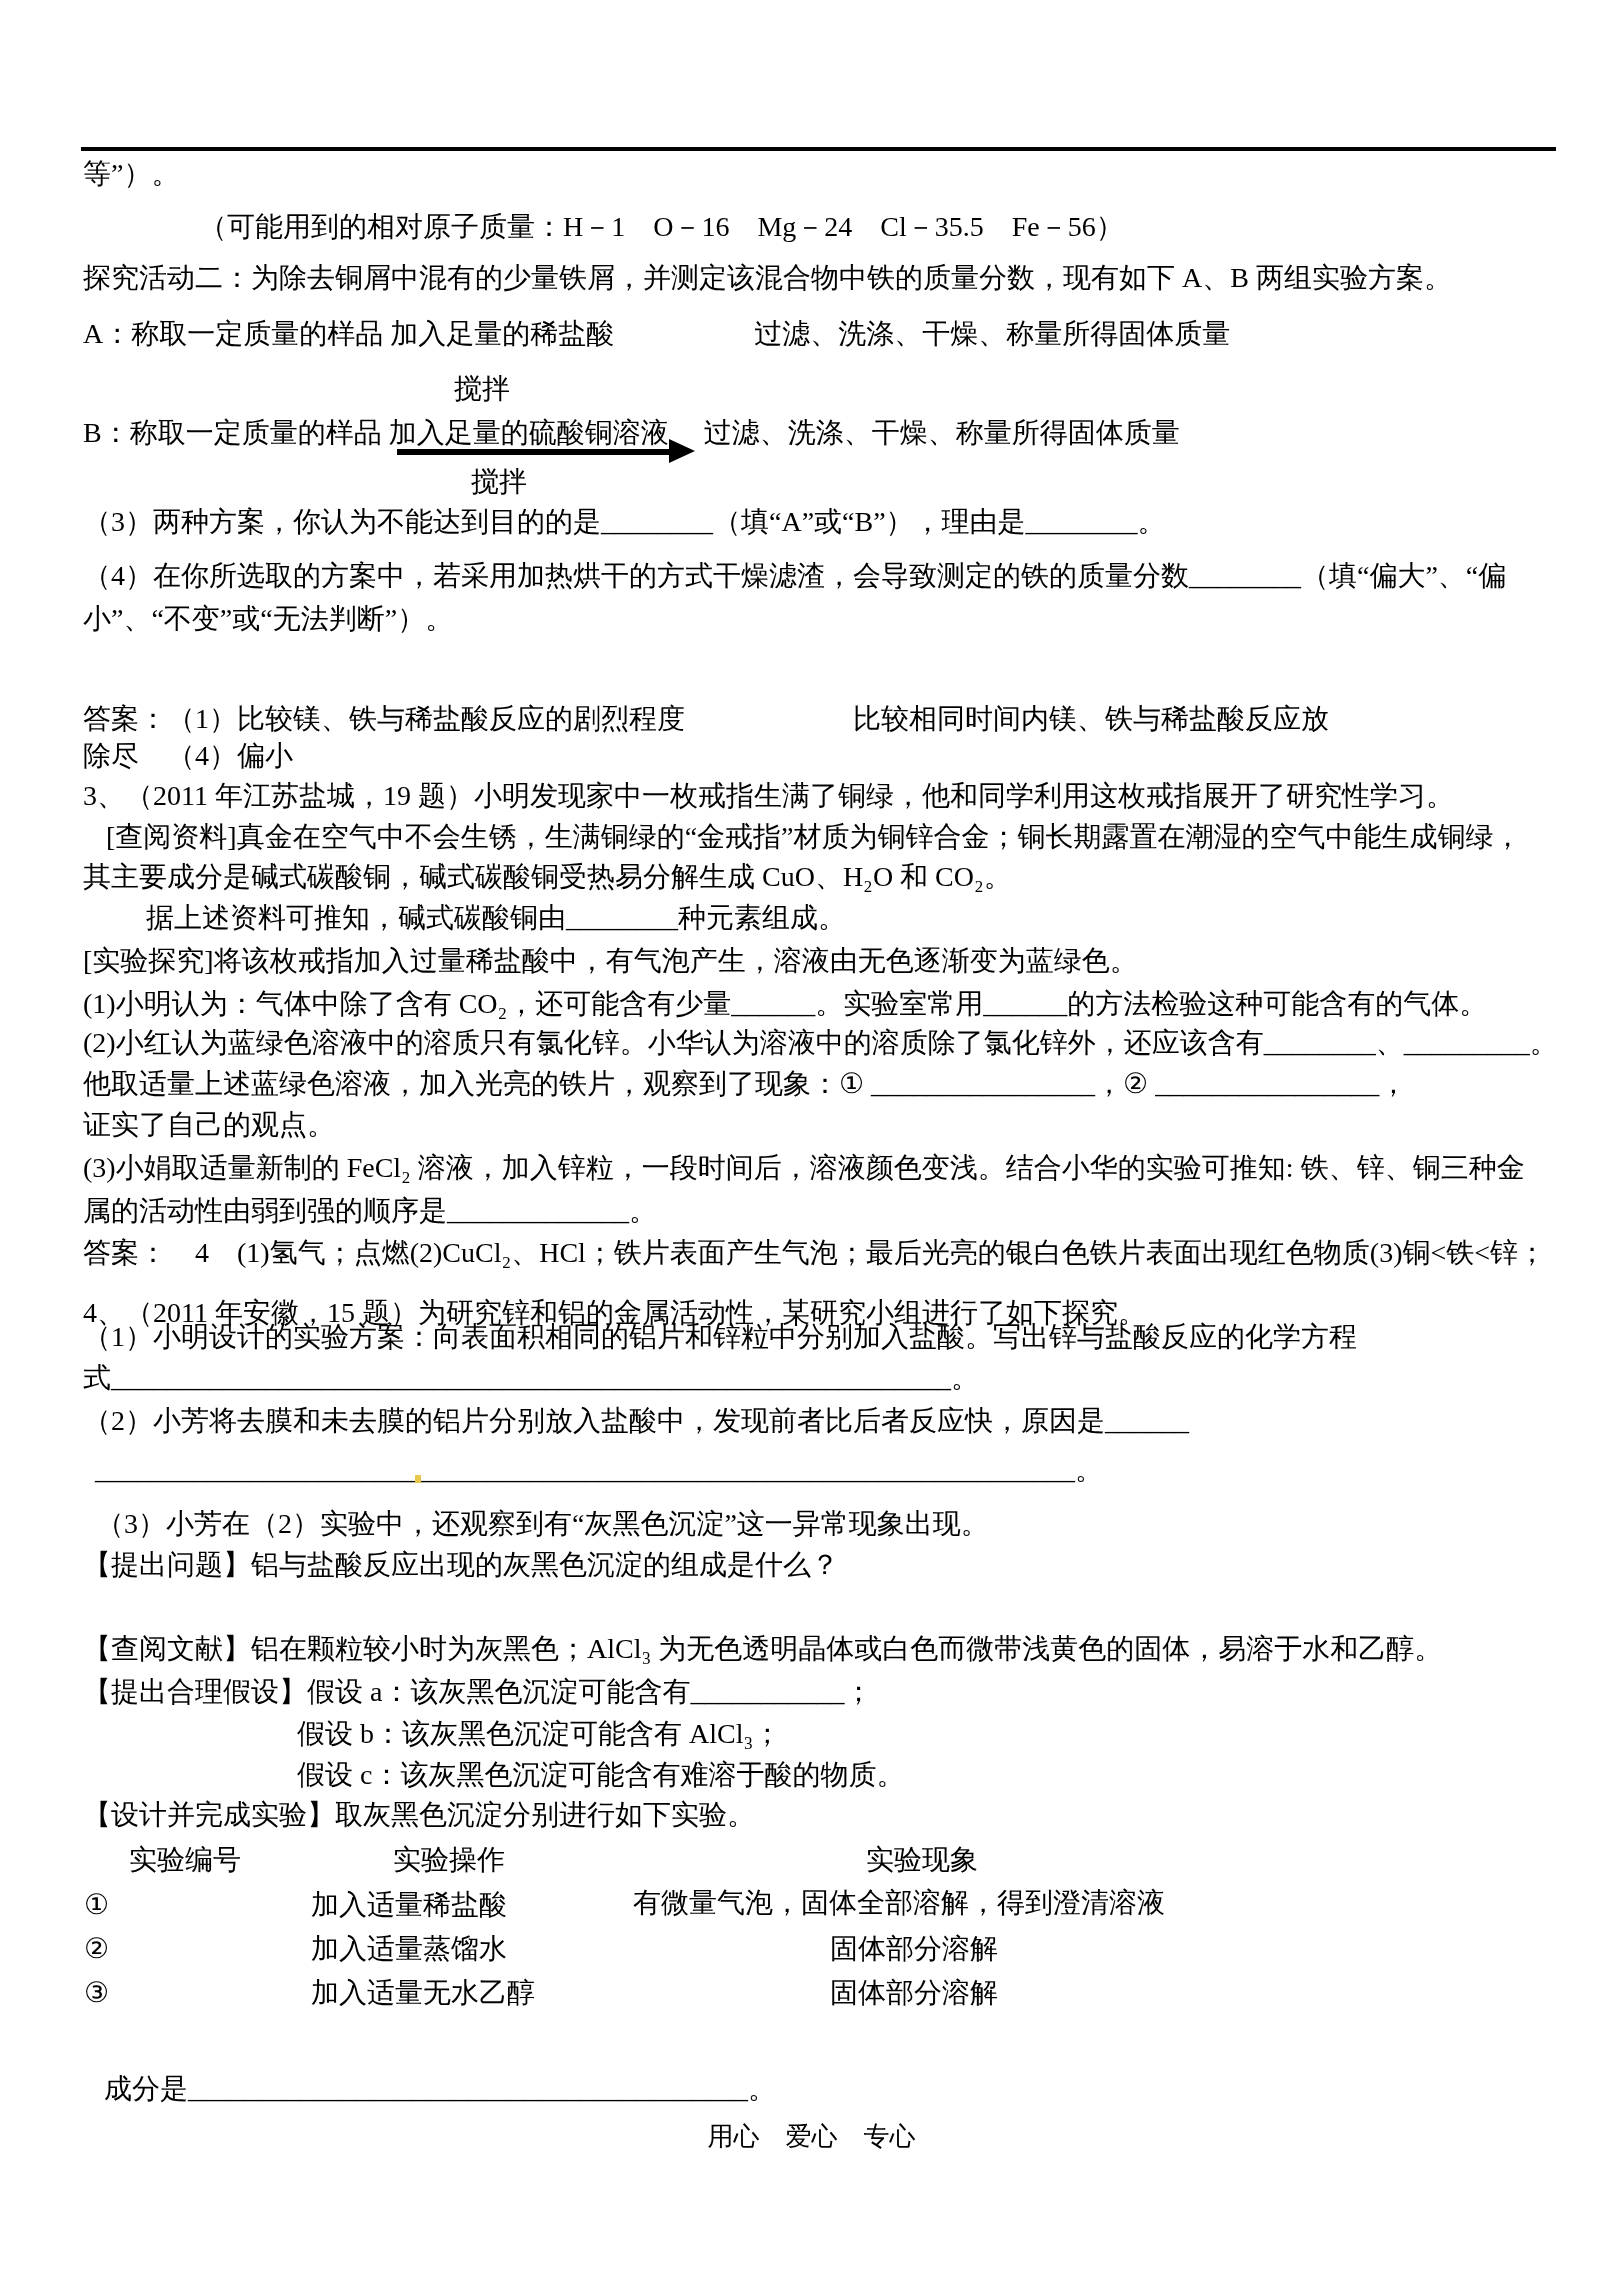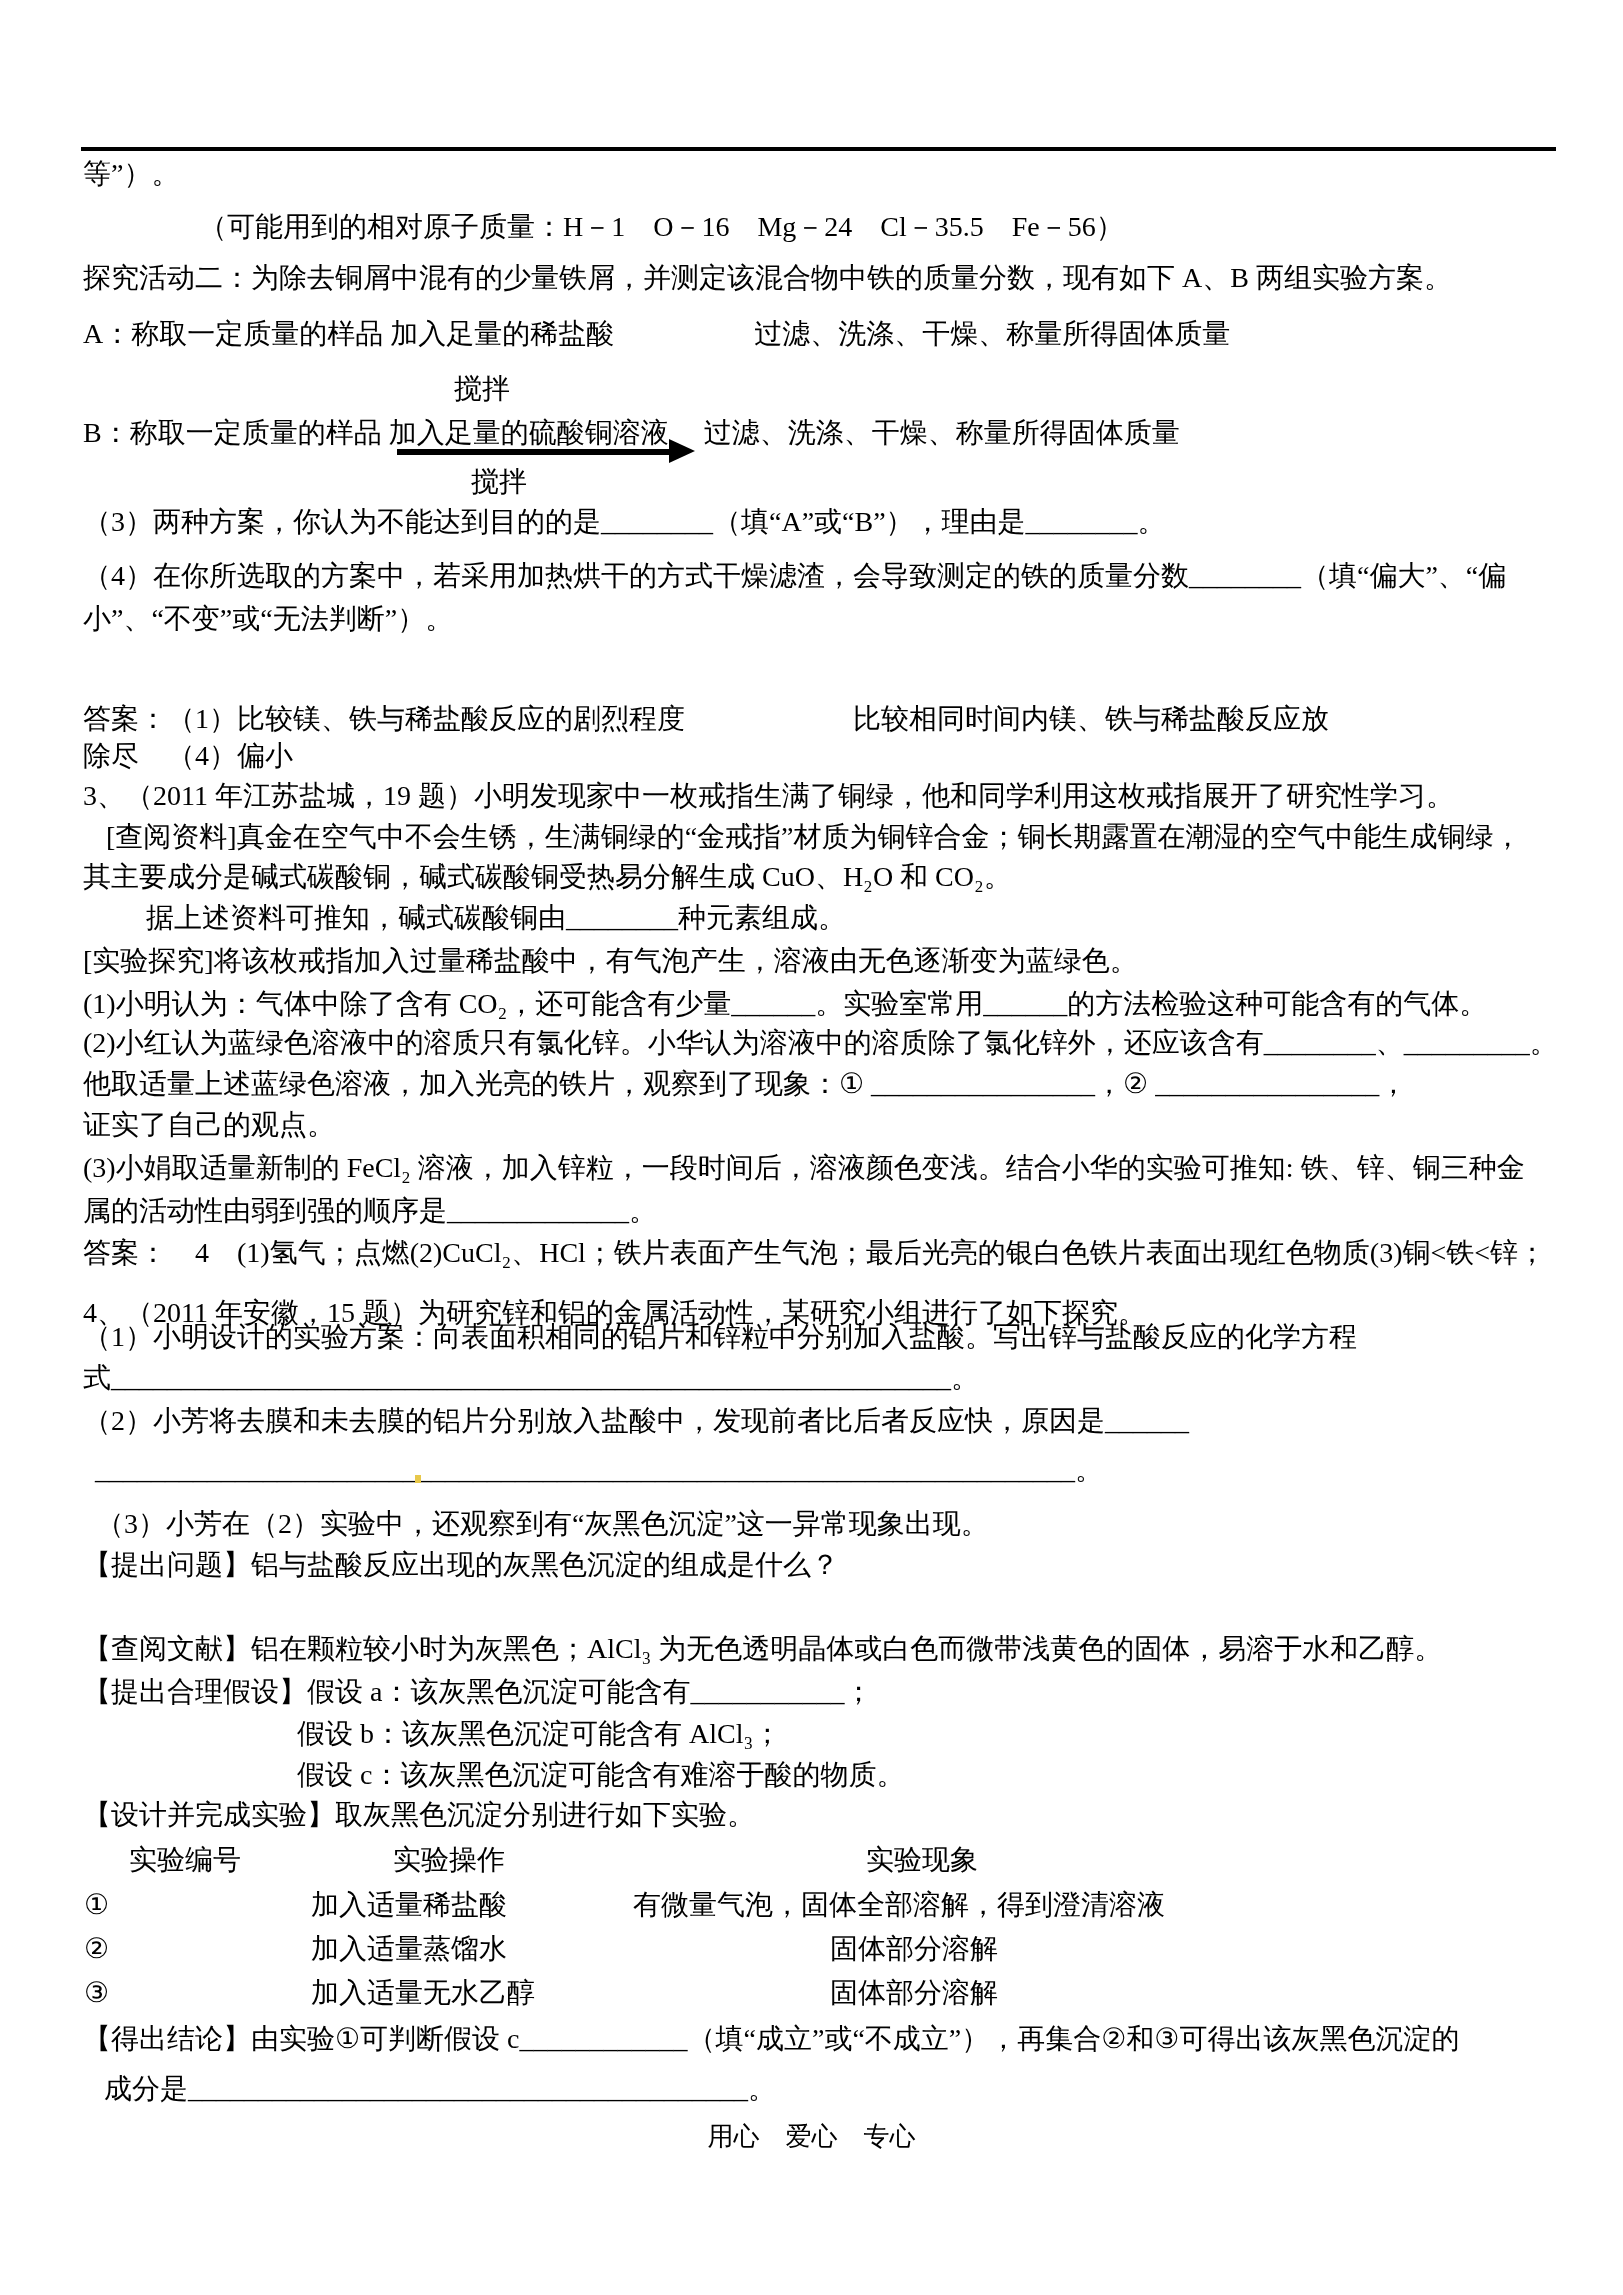--- a/index.html
+++ b/index.html
@@ -99,29 +99,28 @@
   <div class="ln" style="top:1717px;left:297px;">假设 b：该灰黑色沉淀可能含有 AlCl₃；</div>
   <div class="ln" style="top:1758px;left:297px;">假设 c：该灰黑色沉淀可能含有难溶于酸的物质。</div>
   <div class="ln" style="top:1798px;left:83px;">【设计并完成实验】取灰黑色沉淀分别进行如下实验。</div>
 
   <div class="ln" style="top:1843px;left:129px;">实验编号</div>
   <div class="ln" style="top:1843px;left:393px;">实验操作</div>
   <div class="ln" style="top:1843px;left:866px;">实验现象</div>
 
   <div class="ln" style="top:1888px;left:84px;">①</div>
   <div class="ln" style="top:1888px;left:311px;">加入适量稀盐酸</div>
-  <div class="ln" style="top:1888px;left:633px;">有微量气泡，固体全部溶解，得到澄清溶液</div>
+  <div class="ln" style="top:1888px;left:633px;font-family:Liberation Mono, monospace;">有微量气泡，固体全部溶解，得到澄清溶液</div>
 
   <div class="ln" style="top:1932px;left:84px;">②</div>
   <div class="ln" style="top:1932px;left:311px;">加入适量蒸馏水</div>
   <div class="ln" style="top:1932px;left:830px;">固体部分溶解</div>
 
   <div class="ln" style="top:1976px;left:84px;">③</div>
   <div class="ln" style="top:1976px;left:311px;">加入适量无水乙醇</div>
   <div class="ln" style="top:1976px;left:830px;">固体部分溶解</div>
 
-  <div class="ln" style="top:2022px;left:83px;">【得出结论】由实验①可判断假设 c____________（填“成立”或“不成立”），再集合②和③可得出该灰黑色沉淀的</div>
   <div class="ln" style="top:2072px;left:104px;">成分是________________________________________。</div>
 
   <div class="footer">用心　爱心　专心</div>
 
 </div>
 
 
 </body></html>

